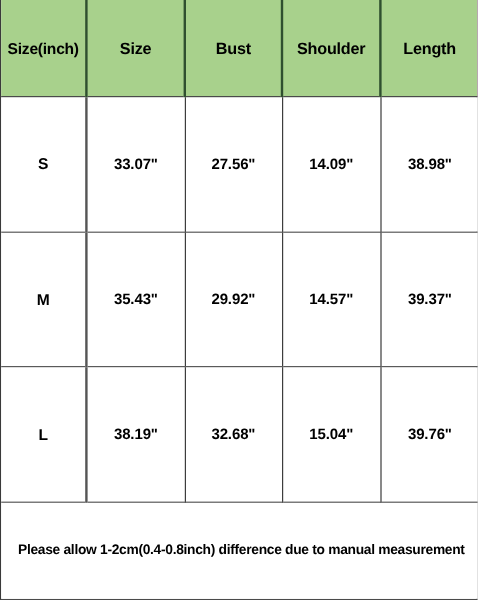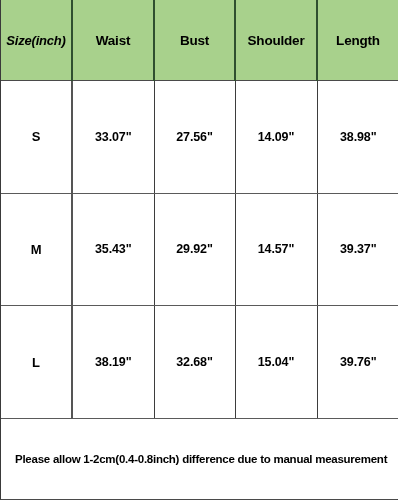--- a/index.html
+++ b/index.html
@@ -42,21 +42,20 @@
     font-weight: bold;
     text-align: center;
     vertical-align: middle;
     padding: 0;
     border-right: 2px solid #2f4f2f;
     border-bottom: 1px solid #4a4a4a;
     letter-spacing: -0.2px;
   }
   .size-table thead th.col-size {
     font-size: 13px;
-    font-style: italic;
   }
   .size-table thead th:last-child {
     border-right: 2px solid #d946ef;
   }
 
   
   .size-table tbody td {
     height: 83px;
     background: #ffffff;
     color: #000000;
@@ -112,21 +111,21 @@
       <col class="c0">
         <col class="c1">
         <col class="c2">
         <col class="c3">
         <col class="c4">
     </colgroup>
 
     <thead>
       <tr>
         <th class="col-size">Size(inch)</th>
-        <th>Waist</th>
+        <th>Size</th>
         <th>Bust</th>
         <th>Shoulder</th>
         <th>Length</th>
       </tr>
     </thead>
 
     <tbody>
       <tr>
         <td class="cell-size">S</td>
         <td>33.07"</td>

